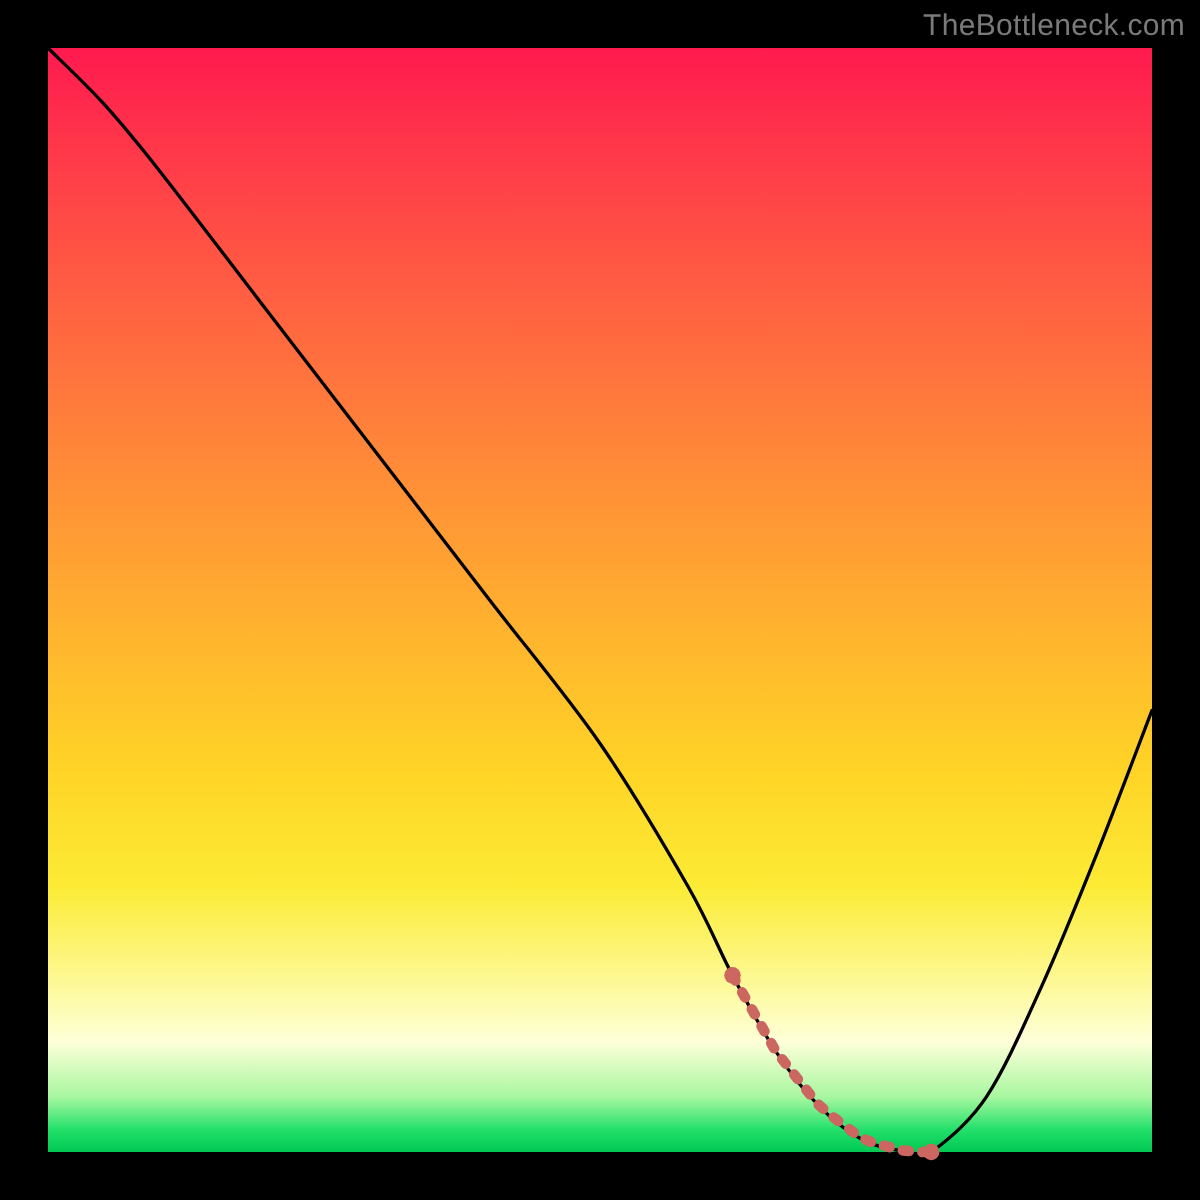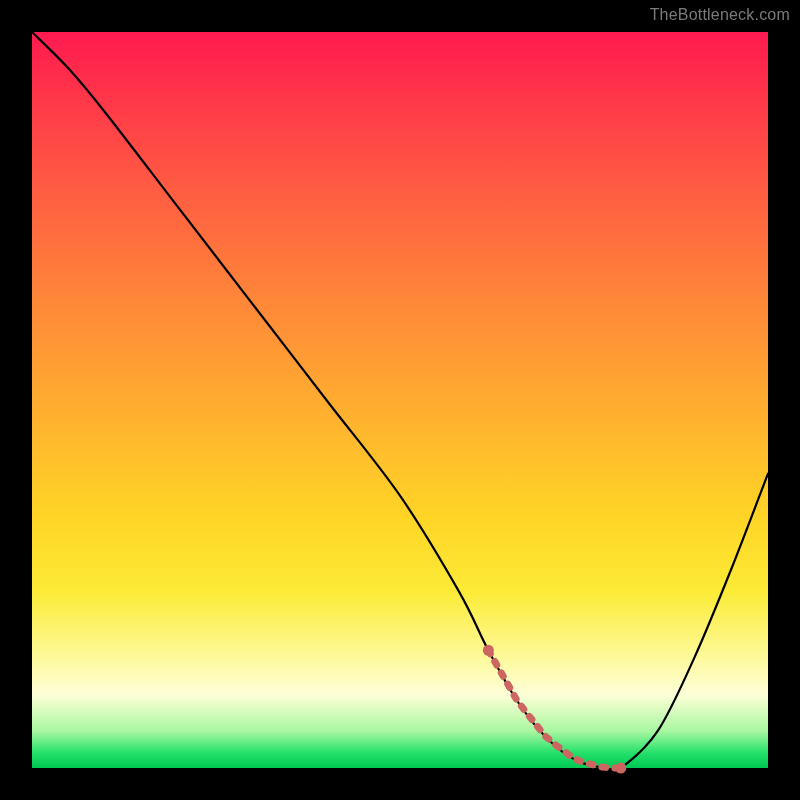--- a/index.html
+++ b/index.html
@@ -38,21 +38,21 @@
       #a8f7a0 95%,
       #22e06a 98%,
       #00c853 100%
     );
   }
   .watermark {
     position: absolute;
     top: 6px;
     right: 10px;
     color: #7a7a7a;
-    font-size: 16px;
+    font-size: 20px;
     font-weight: 500;
     letter-spacing: 0.2px;
   }
   svg.curve-layer {
     position: absolute;
     left: 32px;
     top: 32px;
     width: 736px;
     height: 736px;
     overflow: visible;

